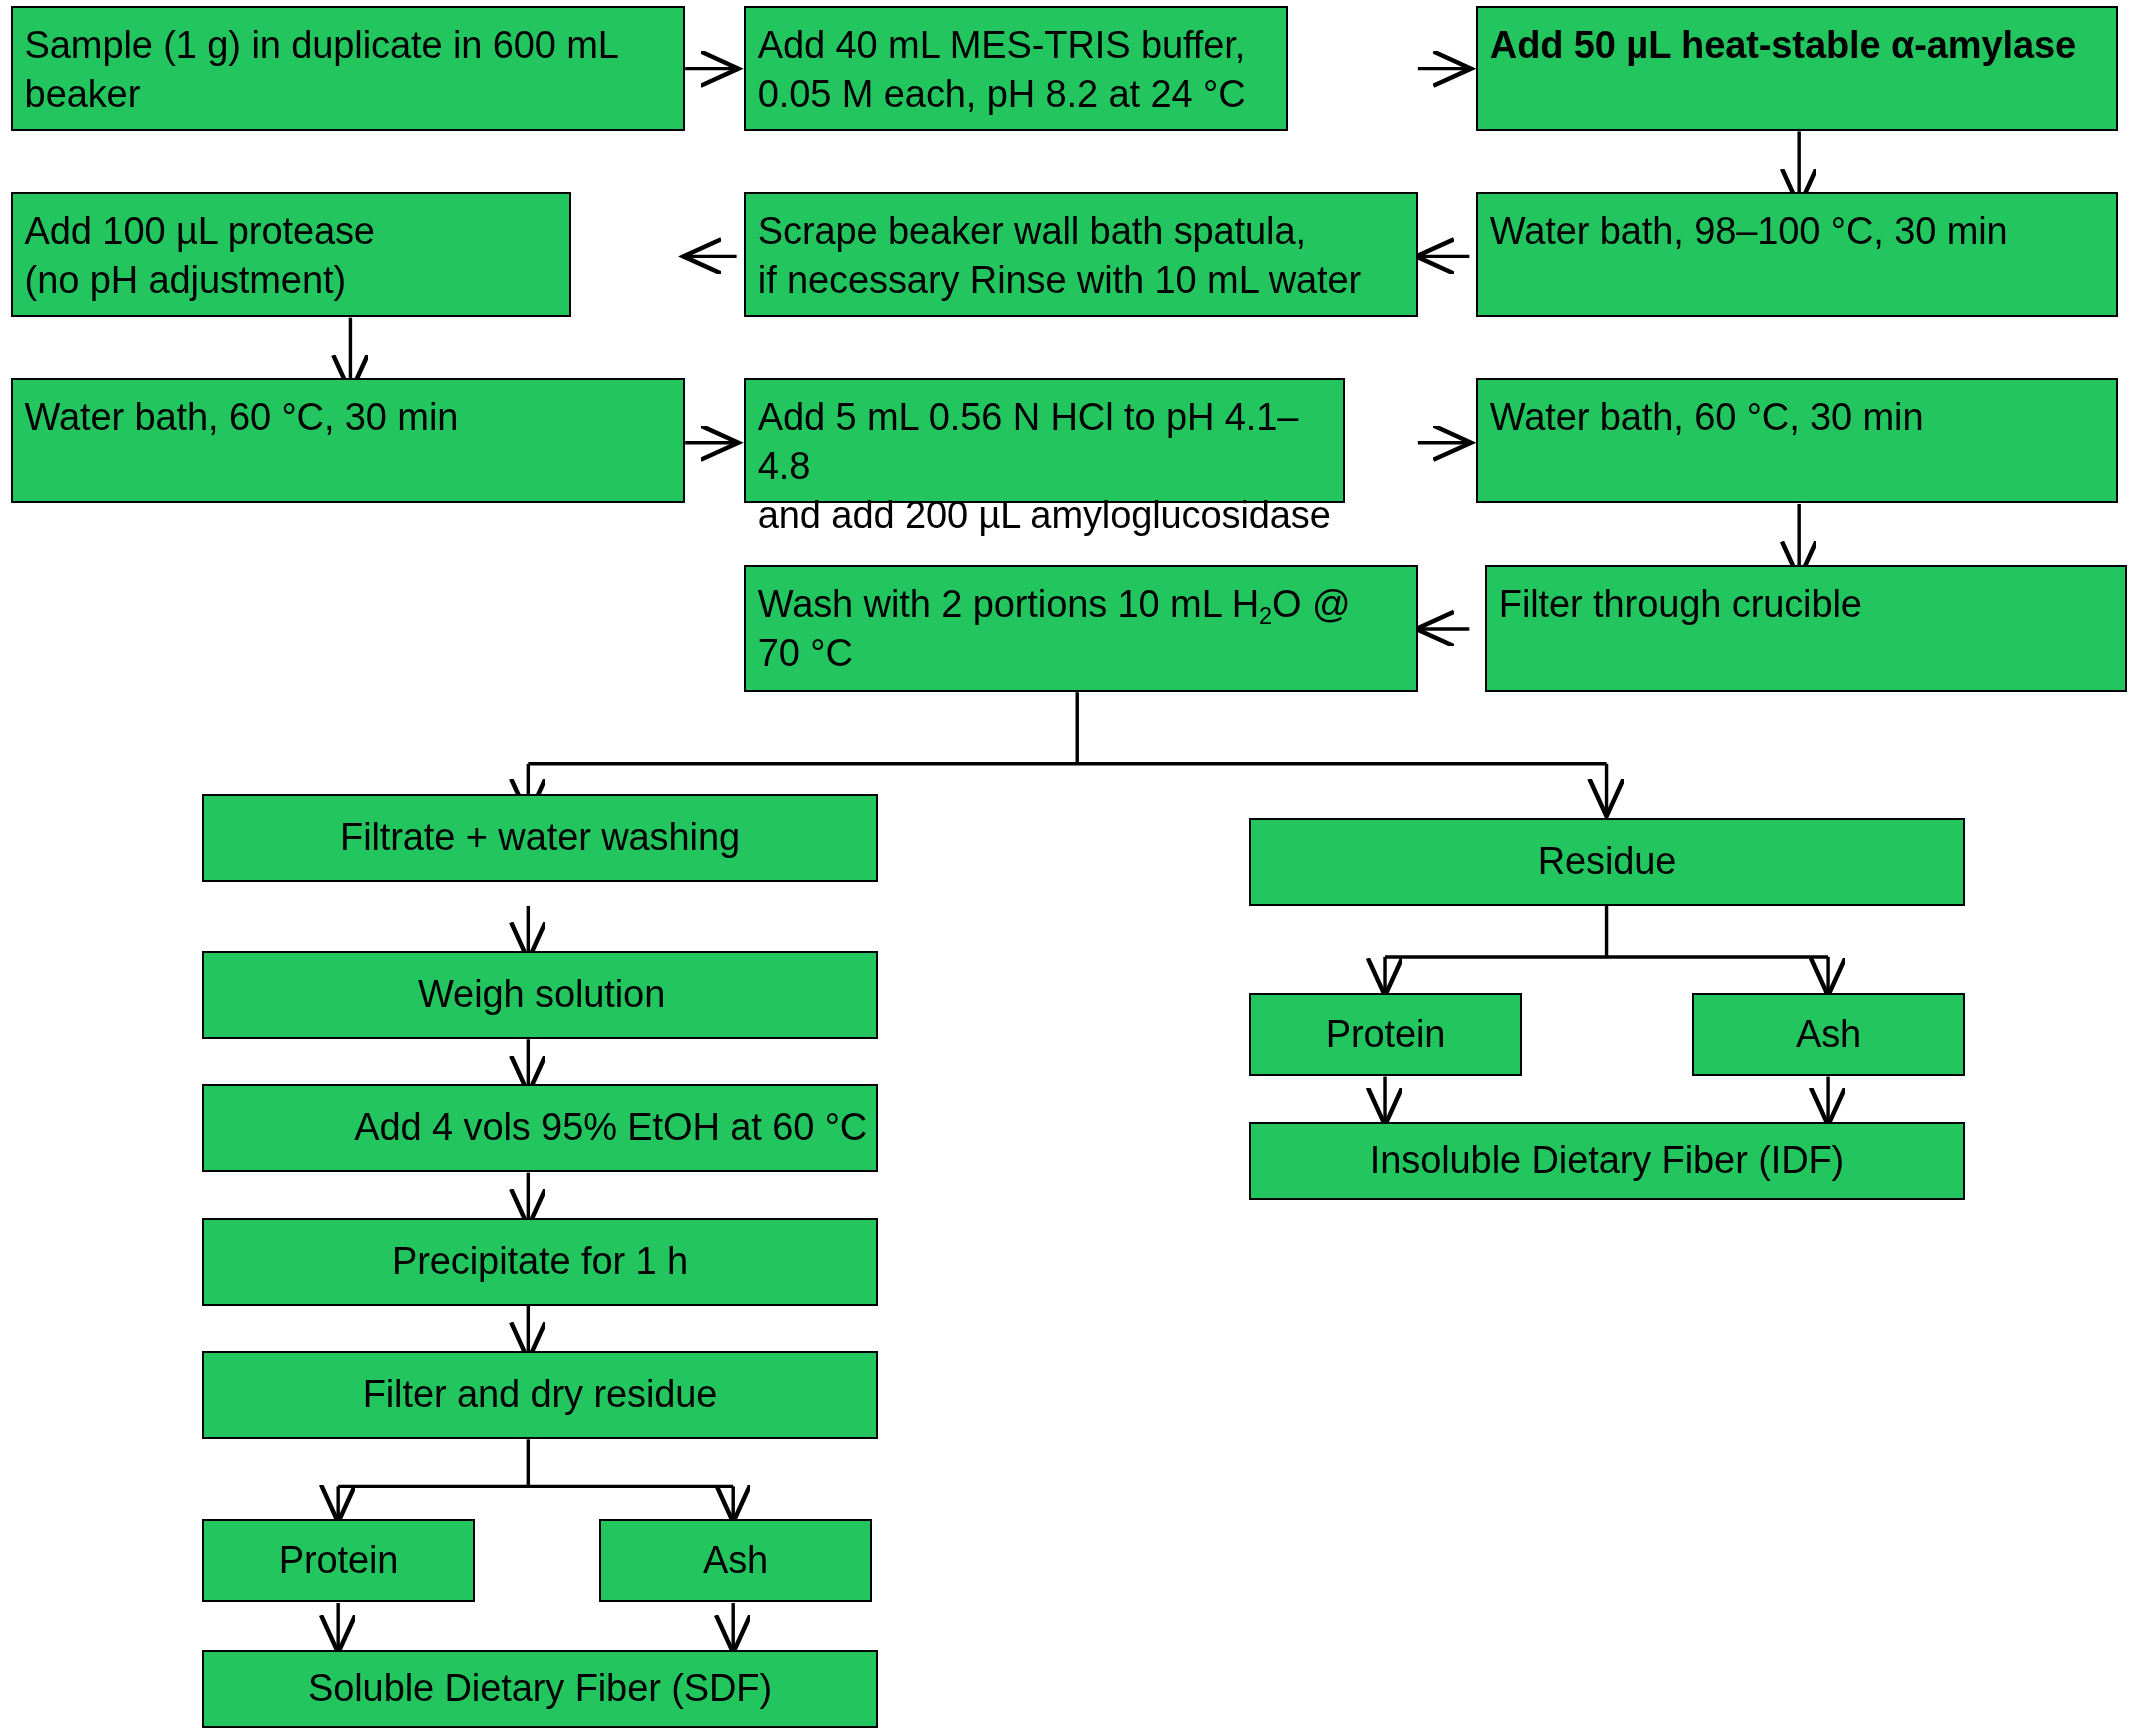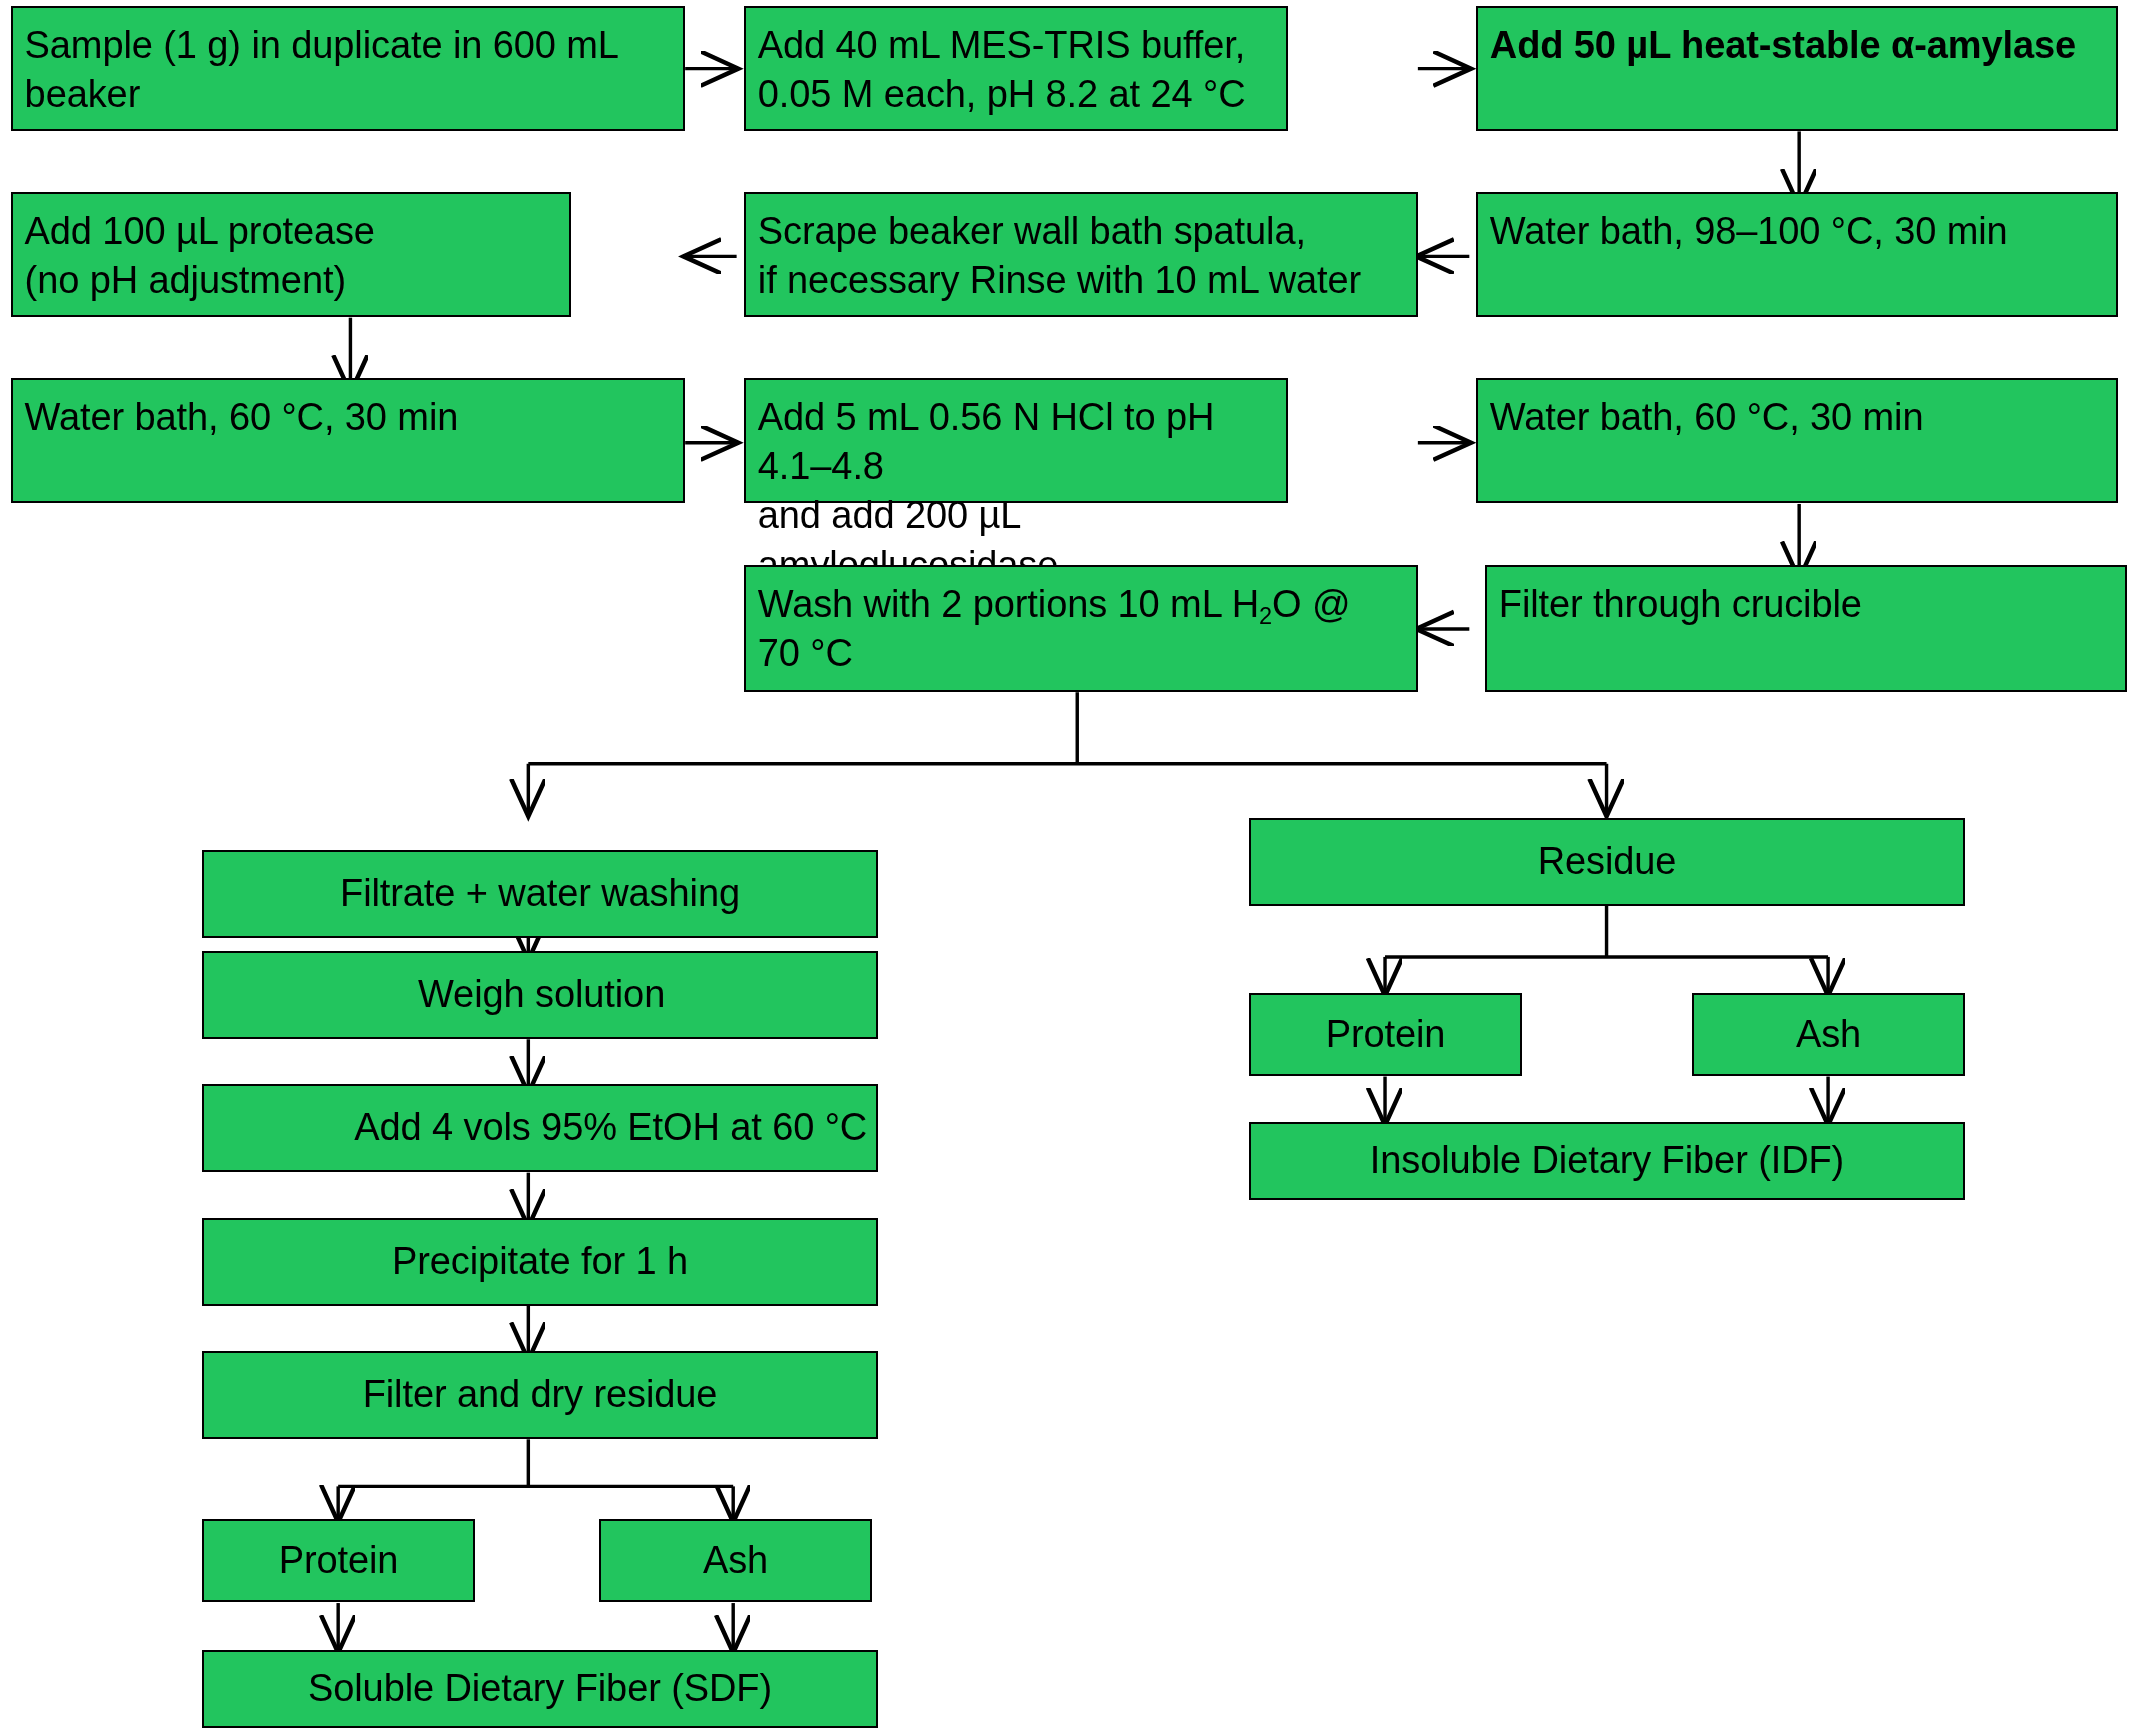--- a/index.html
+++ b/index.html
@@ -156,39 +156,39 @@
   </div>
 
   <div class="node left-txt" style="left:1476px; top:192px; width:642px; height:125px;">
     <span class="txt">Water bath, 98–100 °C, 30 min</span>
   </div>
 
   <div class="node left-txt" style="left:10.8px; top:378px; width:674px; height:125px;">
     <span class="txt">Water bath, 60 °C, 30 min</span>
   </div>
 
-  <div class="node left-txt" style="left:744px; top:378px; width:544px; height:125px;">
+  <div class="node left-txt" style="left:744px; top:378px; width:601px; height:125px;">
     <span class="txt">Add 5 mL 0.56 N HCl to pH 4.1–4.8</span>
     <span class="txt">and add 200 µL amyloglucosidase</span>
   </div>
 
   <div class="node left-txt" style="left:1476px; top:378px; width:642px; height:125px;">
     <span class="txt">Water bath, 60 °C, 30 min</span>
   </div>
 
   <div class="node left-txt" style="left:744px; top:565px; width:674px; height:127px;">
     <span class="txt"><span>Wash with 2 portions 10 mL H</span><sub>2</sub><span>O @</span></span>
     <span class="txt">70 °C</span>
   </div>
 
   <div class="node left-txt" style="left:1476px; top:565px; width:642px; height:127px;margin-left:9px;">
     <span class="txt">Filter through crucible</span>
   </div>
 
-  <div class="node center-txt" style="left:202px; top:850px; width:676px; height:88px;">
+  <div class="node center-txt" style="left:202px; top:794px; width:676px; height:88px;">
     <span class="txt">Filtrate + water washing</span>
   </div>
 
   <div class="node center-txt" style="left:202px; top:951px; width:676px; height:88px;padding-left:12px;">
     <span class="txt">Weigh solution</span>
   </div>
 
   <div class="node center-txt" style="left:202px; top:1084px; width:676px; height:88px;justify-content:flex-end;">
     <span class="txt">Add 4 vols 95% EtOH at 60 °C</span>
   </div>

